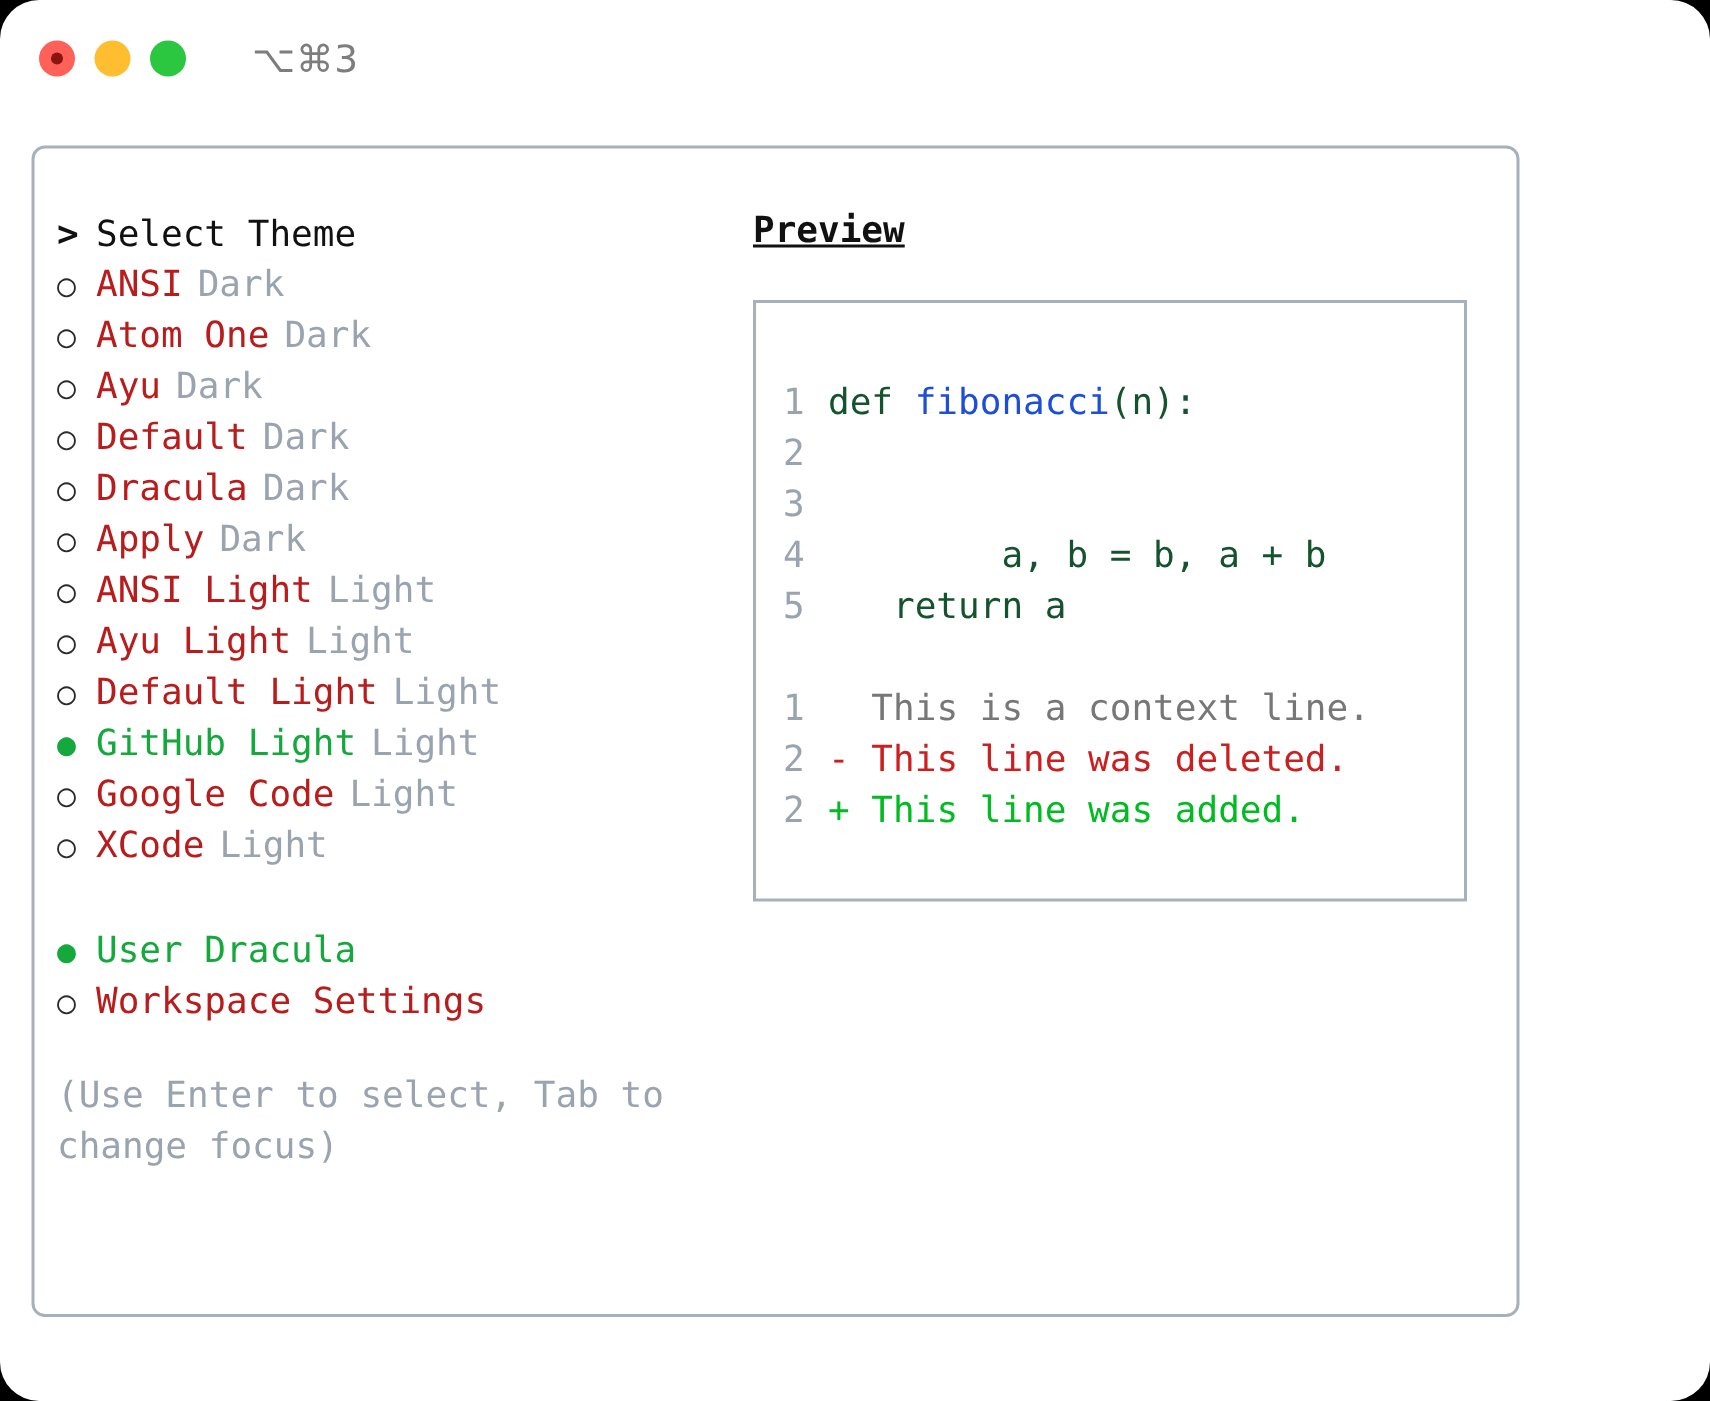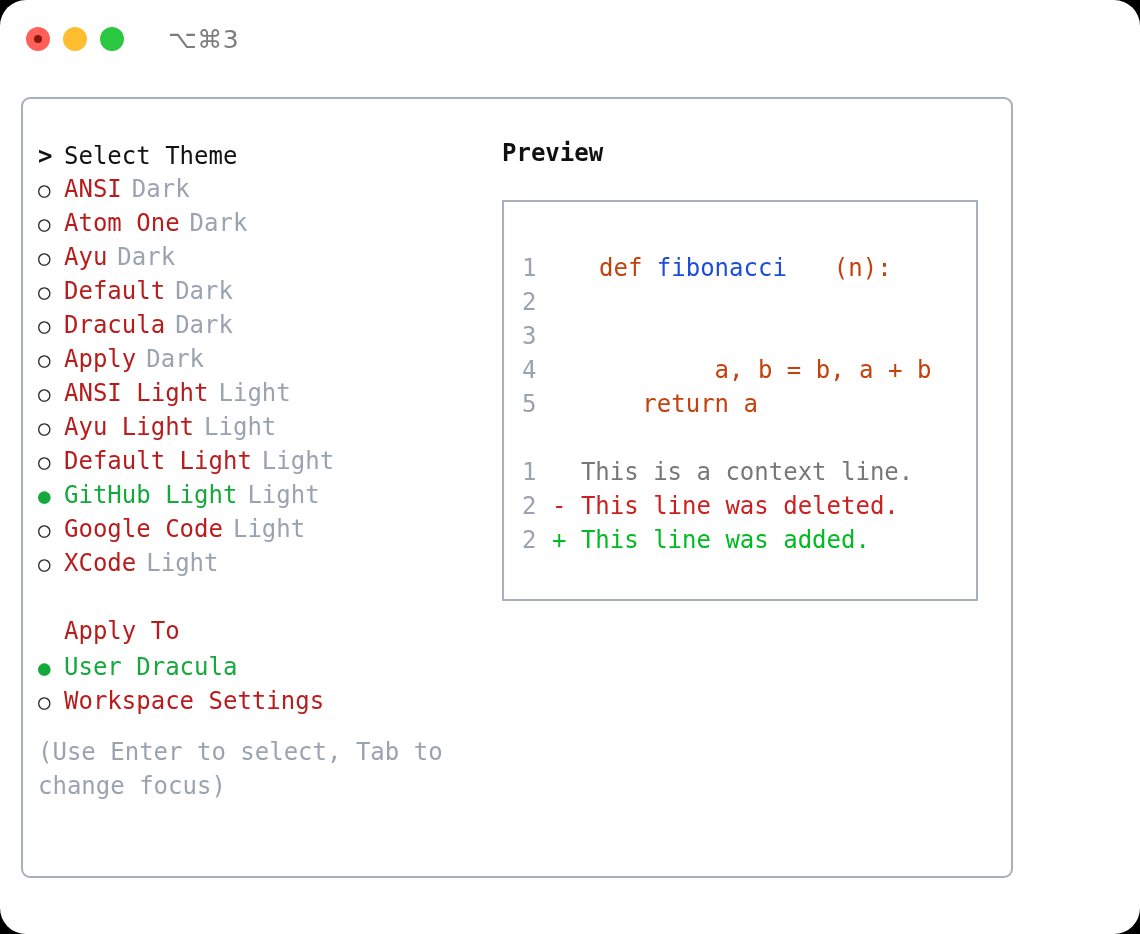--- a/index.html
+++ b/index.html
@@ -125,40 +125,41 @@
   }
   .row .label.selected { color: #15a83c; }
   .row .variant {
     color: #9aa3b0;
     margin-left: 10px;
   }
 
   .group-gap { height: 36px; }
 
   .hint {
-    margin-top: 16px;
+    margin-top: 28px;
     color: #9aa3b0;
     font-size: 24px;
     line-height: 34px;
     width: 410px;
     white-space: pre-wrap;
   }
 
   
   .right-col {
     position: absolute;
     left: 479px;
     top: 40px;
     width: 495px;
   }
   .preview-title {
     font-size: 24px;
     font-weight: bold;
     color: #111111;
     margin-bottom: 33px;
+    text-decoration: underline;
   }
   .preview-box {
     width: 476px;
     height: 401px;
     border: 2px solid #a7b0bd;
     box-sizing: border-box;
     background: #ffffff;
     padding: 52px 0 0 18px;
   }
   .code-line {
@@ -172,21 +173,21 @@
     flex: 0 0 30px;
     color: #9aa3b0;
     text-align: left;
   }
   .code-text { color: #24292e; }
   .spacer-line { height: 34px; }
 
   .tok-fn   { color: #1d4ed8; }
   .tok-num  { color: #15807f; }
   .tok-call { color: #1a8fc4; }
-  .tok-plain{ color: #c2410c; margin-left: 47px; }
+  .tok-plain{ color: #14532d; }
 
   .diff-ctx { color: #777777; }
   .diff-del { color: #cc2020; }
   .diff-add { color: #00bb22; }
 </style>
 </head>
 <body>
 
 <div class="window">
 
@@ -221,24 +222,20 @@
             <div class="row"><span class="marker">○</span><span class="label">ANSI Light</span><span class="variant">Light</span></div>
             <div class="row"><span class="marker">○</span><span class="label">Ayu Light</span><span class="variant">Light</span></div>
             <div class="row"><span class="marker">○</span><span class="label">Default Light</span><span class="variant">Light</span></div>
             <div class="row"><span class="marker sel">●</span><span class="label selected">GitHub Light</span><span class="variant">Light</span></div>
             <div class="row"><span class="marker">○</span><span class="label">Google Code</span><span class="variant">Light</span></div>
             <div class="row"><span class="marker">○</span><span class="label">XCode</span><span class="variant">Light</span></div>
           </div>
 
         <div class="group-gap"></div>
 
-        <div class="row">
-          <span class="marker"></span>
-          <span class="label">Apply To</span>
-        </div>
 
         <div id="apply-items">
             <div class="row"><span class="marker sel">●</span><span class="label selected">User Dracula</span></div>
             <div class="row"><span class="marker">○</span><span class="label">Workspace Settings</span></div>
           </div>
 
         <div class="hint">(Use Enter to select, Tab to change focus)</div>
       </div>
 
       <div class="right-col">

